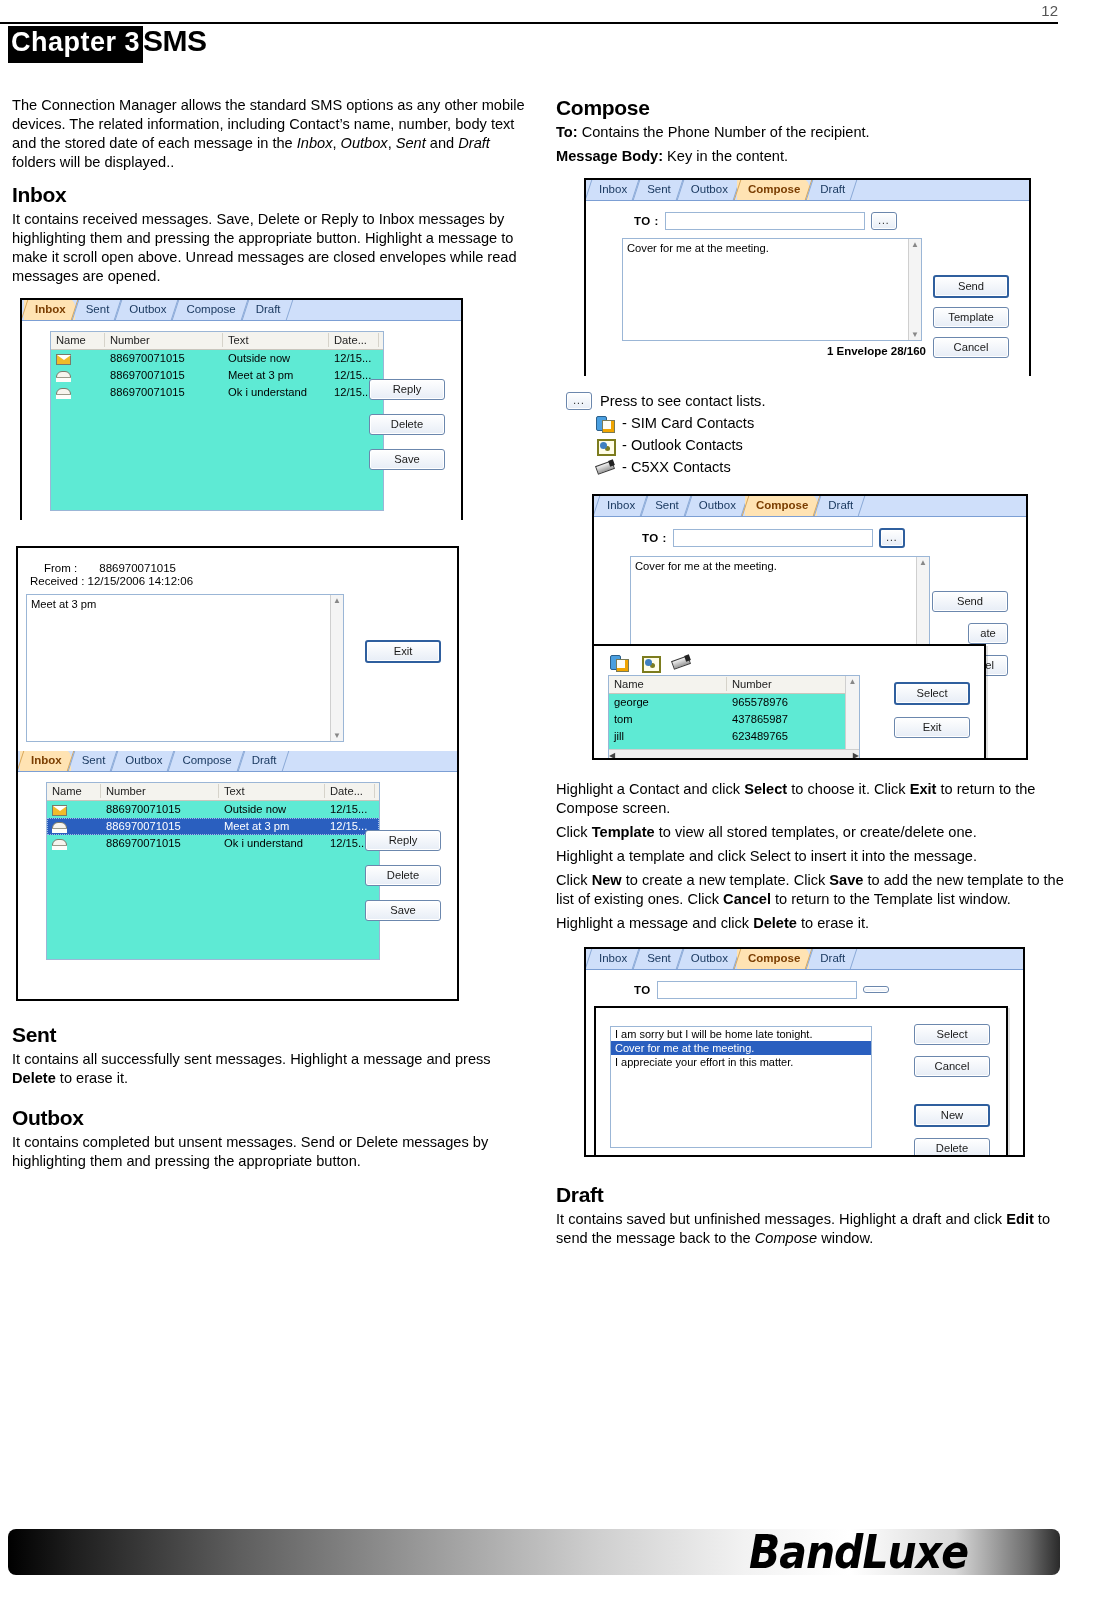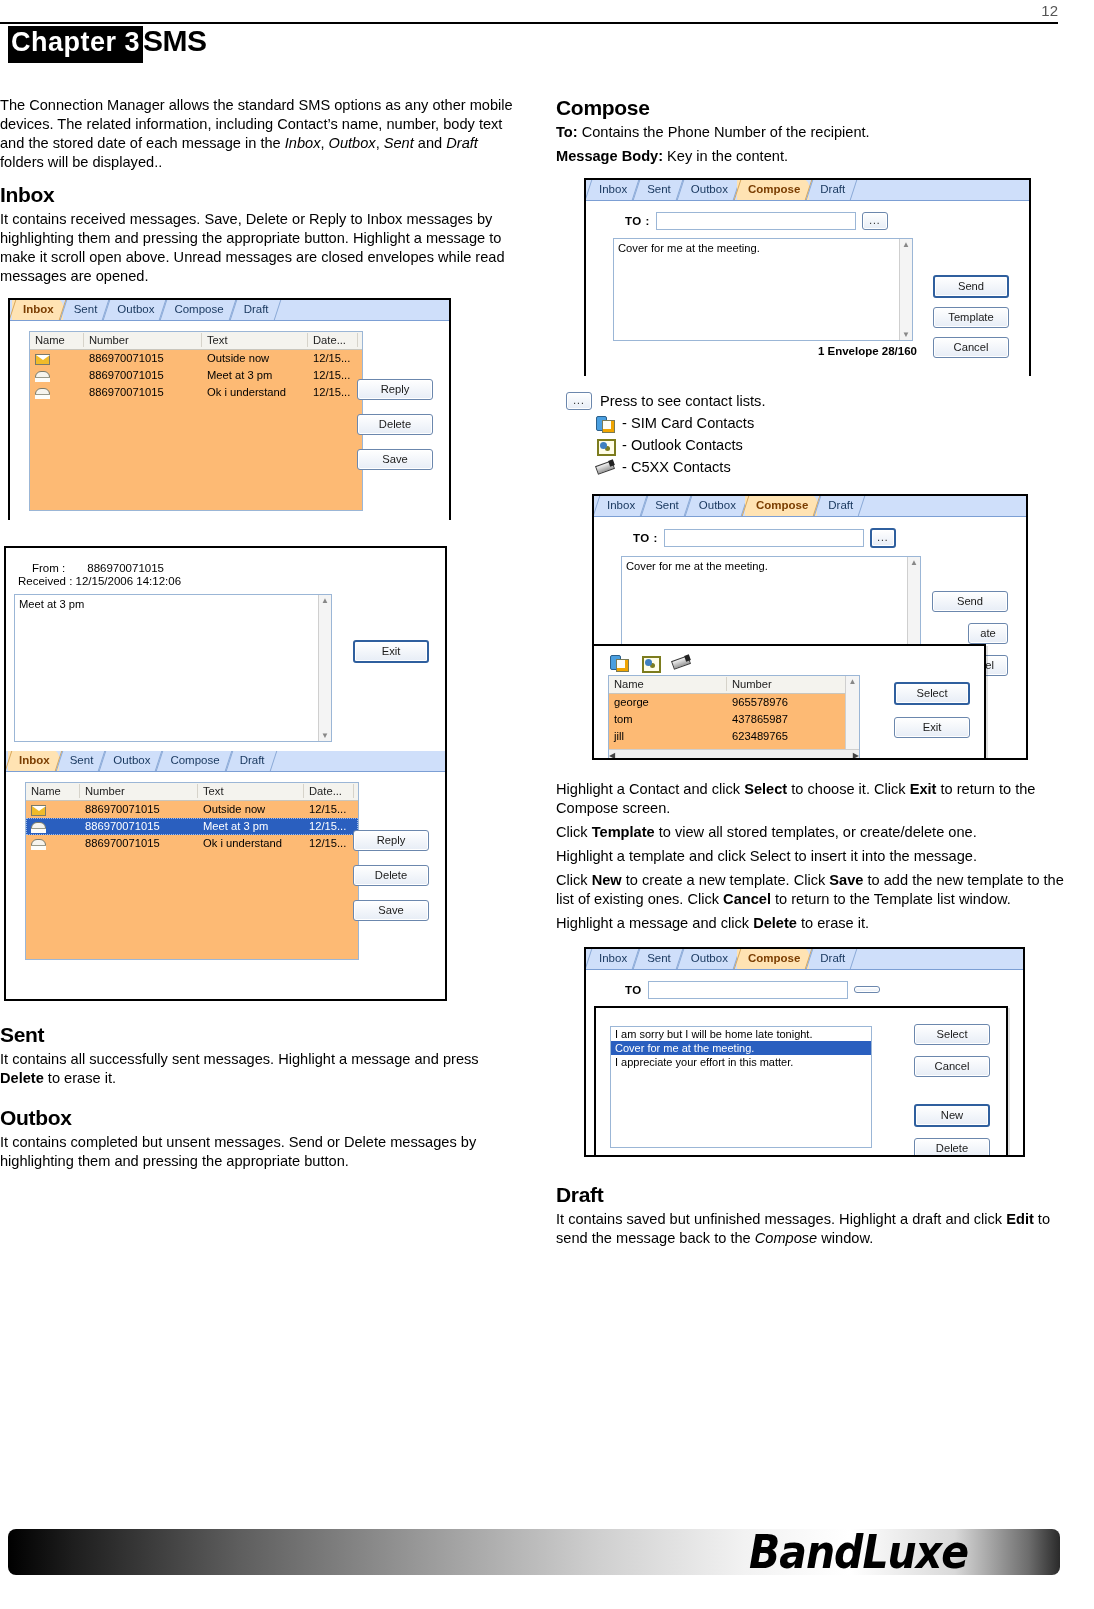--- a/index.html
+++ b/index.html
@@ -30,21 +30,21 @@
     font-size: 27px; font-weight: bold;
     padding: 1px 3px 2px 3px;
     letter-spacing: 0.5px;
     border-bottom: 3px solid #000;
   }
   .title-main {
     font-size: 30px; font-weight: bold; letter-spacing: -0.5px;
   }
 
   
-  .col-left  { position: absolute; top: 96px; left: 0px;   width: 516px; }
+  .col-left  { position: absolute; top: 96px; left: 12px;   width: 516px; }
   .col-right { position: absolute; top: 96px; left: 556px; width: 514px; }
 
   h2.sec {
     font-size: 21px; font-weight: bold; letter-spacing: -0.3px;
     margin: 0 0 3px 0;
   }
   p.body {
     font-size: 14.6px; line-height: 1.30; margin: 0 0 11px 0;
   }
   p.tight { margin-bottom: 5px; }
@@ -95,26 +95,26 @@
   }
   .tab.active {
     background: #ffe3b3;
     font-weight: bold;
     color: #7a3d00;
     border-radius: 2px 7px 0 0;
   }
   .tab.active::before { border-left: 1px solid #d8a75a; }
   .tab.active::after  { border-right: 1px solid #d8a75a; }
 
-  .shot-body { background: #fff; padding: 6px 8px 8px 15px; position: relative; }
+  .shot-body { background: #fff; padding: 6px 8px 8px 24px; position: relative; }
 
   
   .grid {
     border: 1px solid #9bb6d6;
-    background: #fdba74;
+    background: #5eead4;
     width: 330px;
     height: 160px;
     font-size: 11.2px;
     overflow: hidden;
     position: relative;
   }
   .grid-head {
     display: flex;
     background: #f4f3ee;
     border-bottom: 1px solid #c9c6bd;

